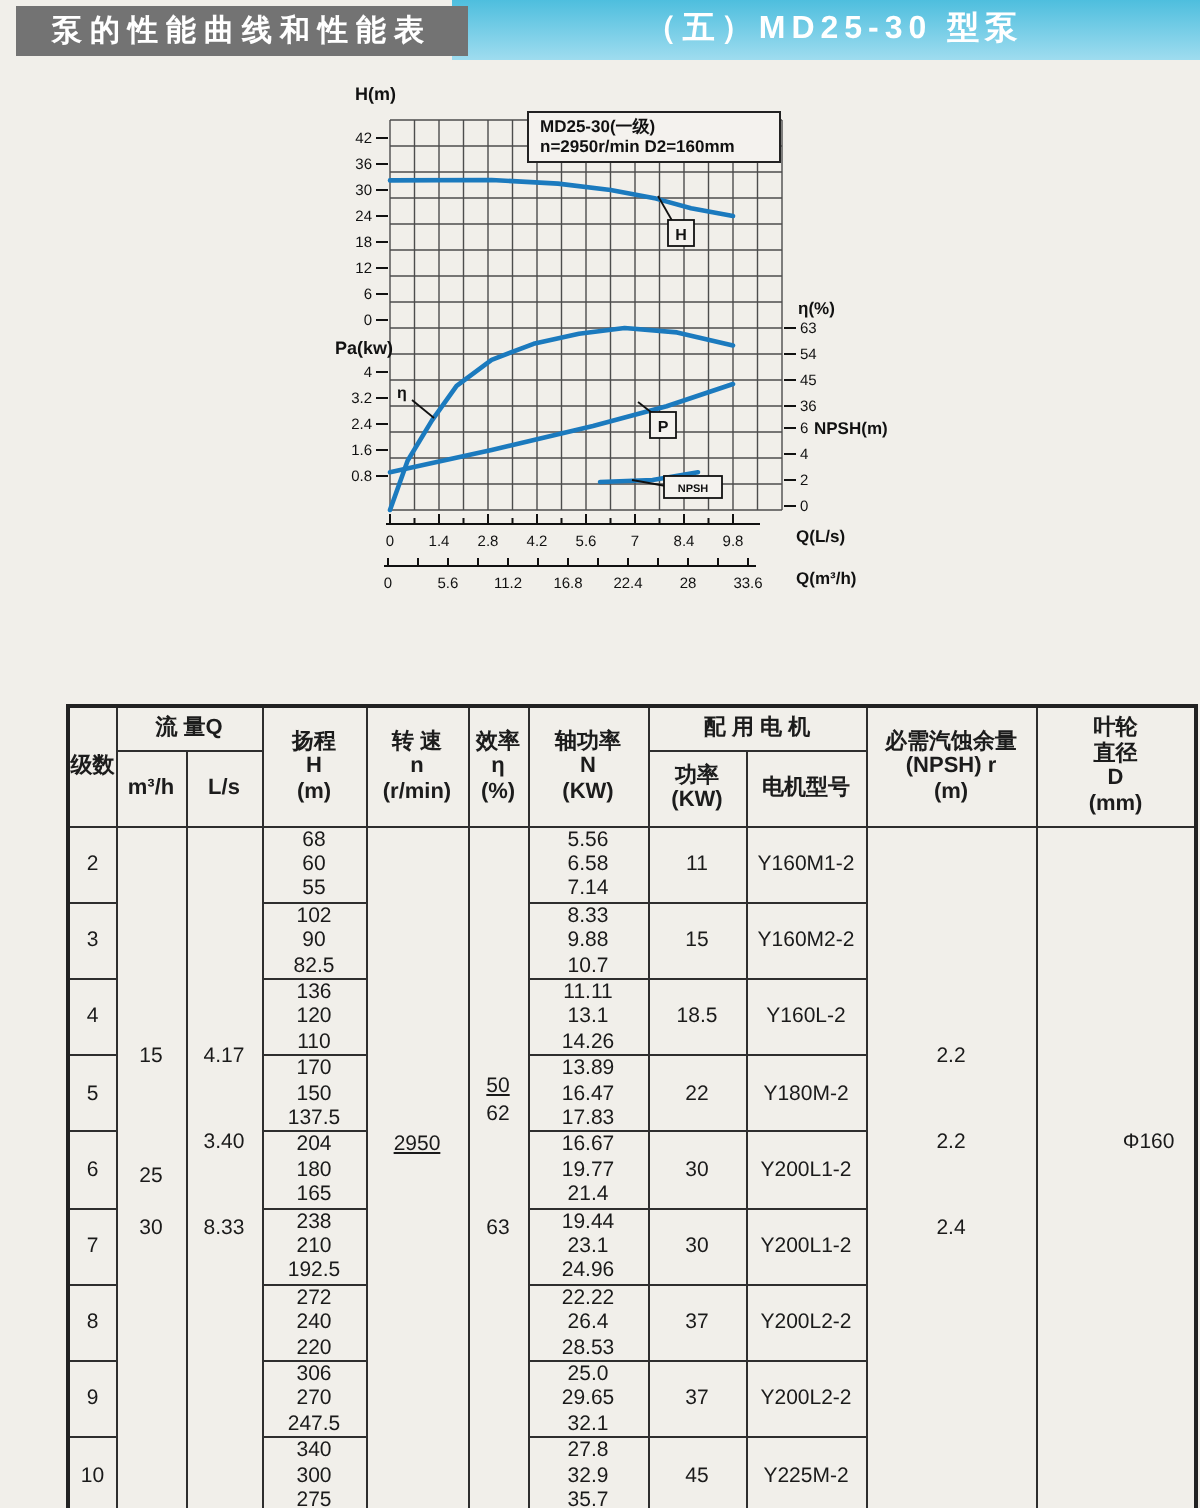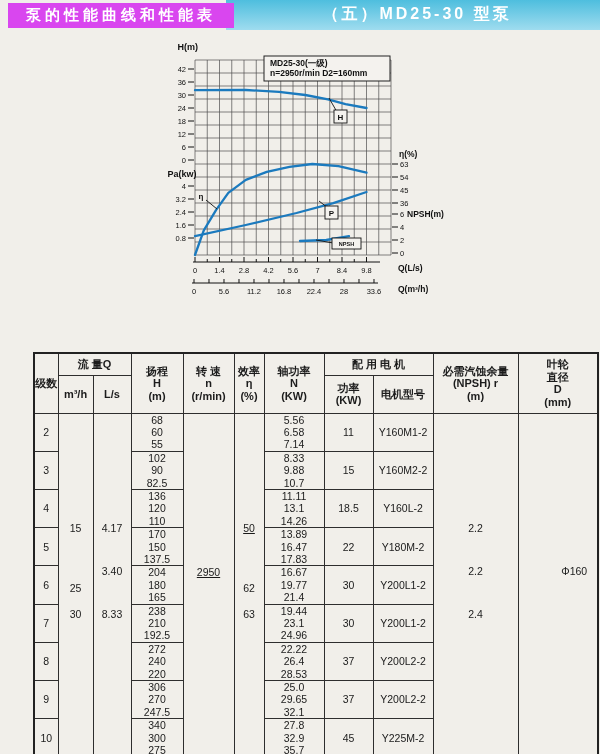--- a/index.html
+++ b/index.html
@@ -1,21 +1,21 @@
 <!DOCTYPE html>
 <html><head>
 <meta charset="utf-8">
 <style>
   html,body{margin:0;padding:0;background:#d8d6d2;}
   #page{position:relative;width:600px;height:754px;background:#f1efea;overflow:hidden;
         font-family:"Liberation Sans","DejaVu Sans",sans-serif;color:#1c1c1c;}
   
   #hdr-band{position:absolute;left:226px;top:0;width:374px;height:30px;
             background:linear-gradient(#4ebede,#9fdcef);}
-  #hdr-left{position:absolute;left:8px;top:3px;width:226px;height:25px;background:#d946ef;
+  #hdr-left{position:absolute;left:8px;top:3px;width:226px;height:25px;background:#737373;
             color:#fff;font-weight:bold;font-size:15px;letter-spacing:4px;
             display:flex;align-items:center;justify-content:center;}
   #hdr-right{position:absolute;left:234px;top:0;width:366px;height:29px;color:#fff;
              font-weight:bold;font-size:16px;letter-spacing:3px;
              display:flex;align-items:center;justify-content:center;}
   
   #chart{position:absolute;left:146px;top:40px;width:345px;height:285px;}
   
   #tblwrap{position:absolute;left:33px;top:352px;}
   table.perf{border-collapse:collapse;table-layout:fixed;width:564px;
@@ -233,21 +233,21 @@
         </thead>
         <tbody>
           <tr class="body-row">
             <td>2</td>
             <td rowspan="9"><div class="tallwrap"><div style="top: 106px;">15</div><div style="top: 166px;">25</div><div style="top: 192px;">30</div></div></td>
             <td rowspan="9"><div class="tallwrap"><div style="top: 106px;">4.17</div><div style="top: 149px;">3.40</div><div style="top: 192px;">8.33</div></div></td>
             <td>68
 60
 55</td>
             <td rowspan="9"><div class="tallwrap"><div style="top: 150px; text-decoration: underline;">2950</div></div></td>
-            <td rowspan="9"><div class="tallwrap"><div style="top: 106px; text-decoration: underline;">50</div><div style="top: 166px;">62</div><div style="top: 192px;">63</div></div></td>
+            <td rowspan="9"><div class="tallwrap"><div style="top: 121px; text-decoration: underline;">50</div><div style="top: 135px;">62</div><div style="top: 192px;">63</div></div></td>
             <td>5.56
 6.58
 7.14</td>
             <td>11</td>
             <td>Y160M1-2</td>
             <td rowspan="9"><div class="tallwrap"><div style="top: 106px;">2.2</div><div style="top: 149px;">2.2</div><div style="top: 192px;">2.4</div></div></td>
             <td rowspan="9"><div class="tallwrap"><div style="top: 149px; padding-left: 33px;">Φ160</div></div></td>
           </tr>
           <tr class="body-row">
             <td>3</td>

